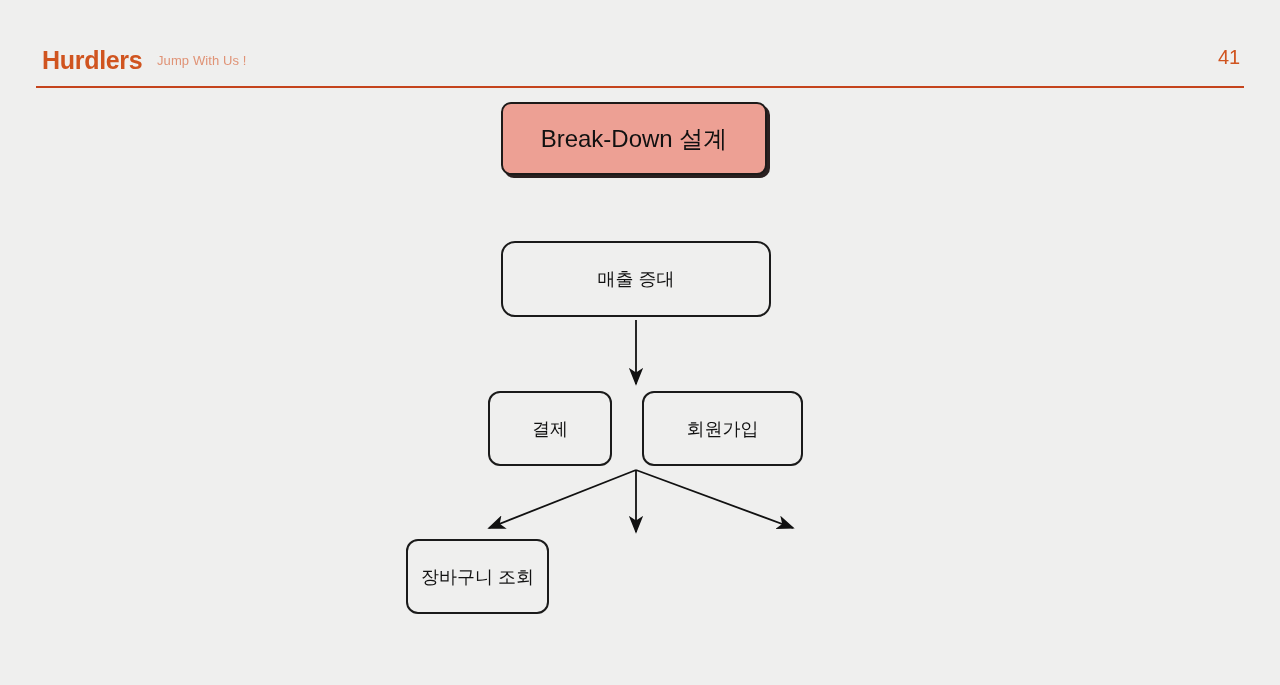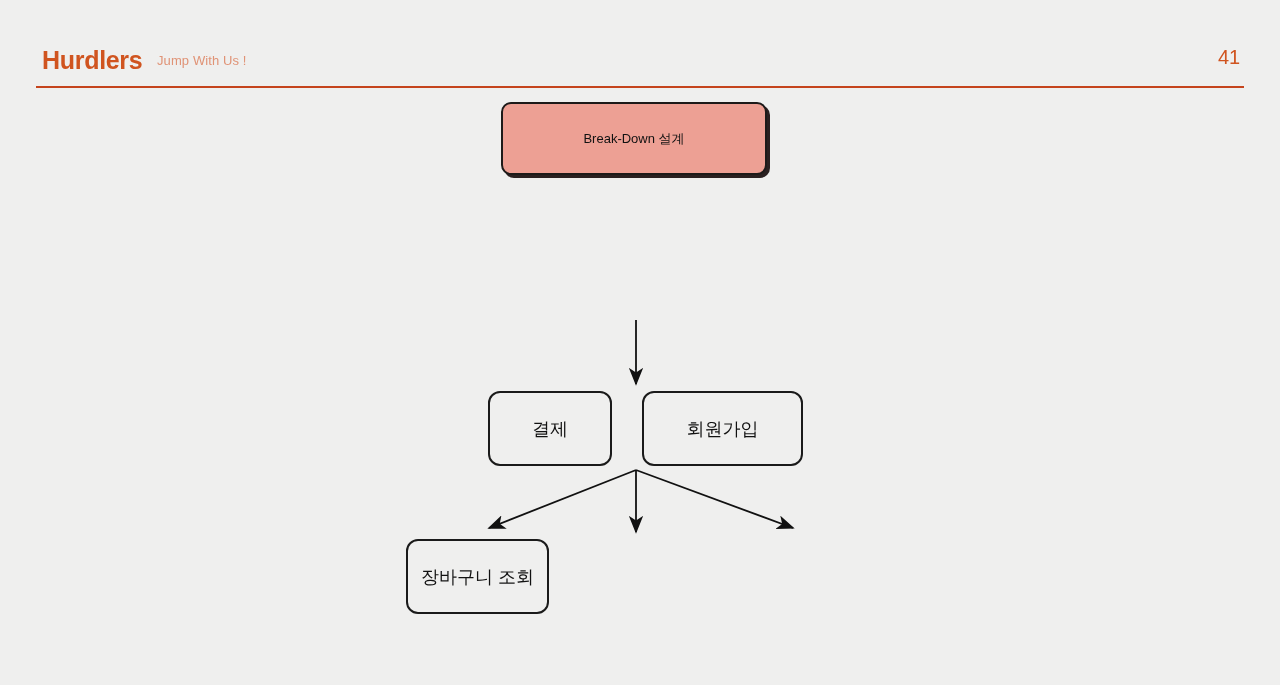--- a/index.html
+++ b/index.html
@@ -97,21 +97,21 @@
   
   .node-title {
     left: 501px;
     top: 102px;
     width: 266px;
     height: 73px;
     background: #eda094;
     border: 2px solid #1d1a19;
     border-radius: 10px;
     box-shadow: 3px 3px 0 0 #2a2020;
-    font-size: 13px;
+    font-size: 24px;
   }
 
   .node-goal {
     left: 501px;
     top: 241px;
     width: 270px;
     height: 76px;
     border-radius: 14px;
   }
 
@@ -175,19 +175,20 @@
 
     <line x1="636" y1="470" x2="489" y2="528" stroke="#111111" stroke-width="1.8" marker-end="url(#arrowhead)"></line>
 
     <line x1="636" y1="470" x2="636" y2="532" stroke="#111111" stroke-width="1.8" marker-end="url(#arrowhead)"></line>
 
     <line x1="636" y1="470" x2="793" y2="528" stroke="#111111" stroke-width="1.8" marker-end="url(#arrowhead)"></line>
   </svg>
 
   <div class="node node-title">Break-Down 설계</div>
 
+  <div class="node node-goal">매출 증대</div>
 
   <div class="node node-mid-1">결제</div>
   <div class="node node-mid-2">회원가입</div>
 
   <div class="node node-leaf-1">장바구니 조회</div>
 
 </div>
 
 </body></html>

